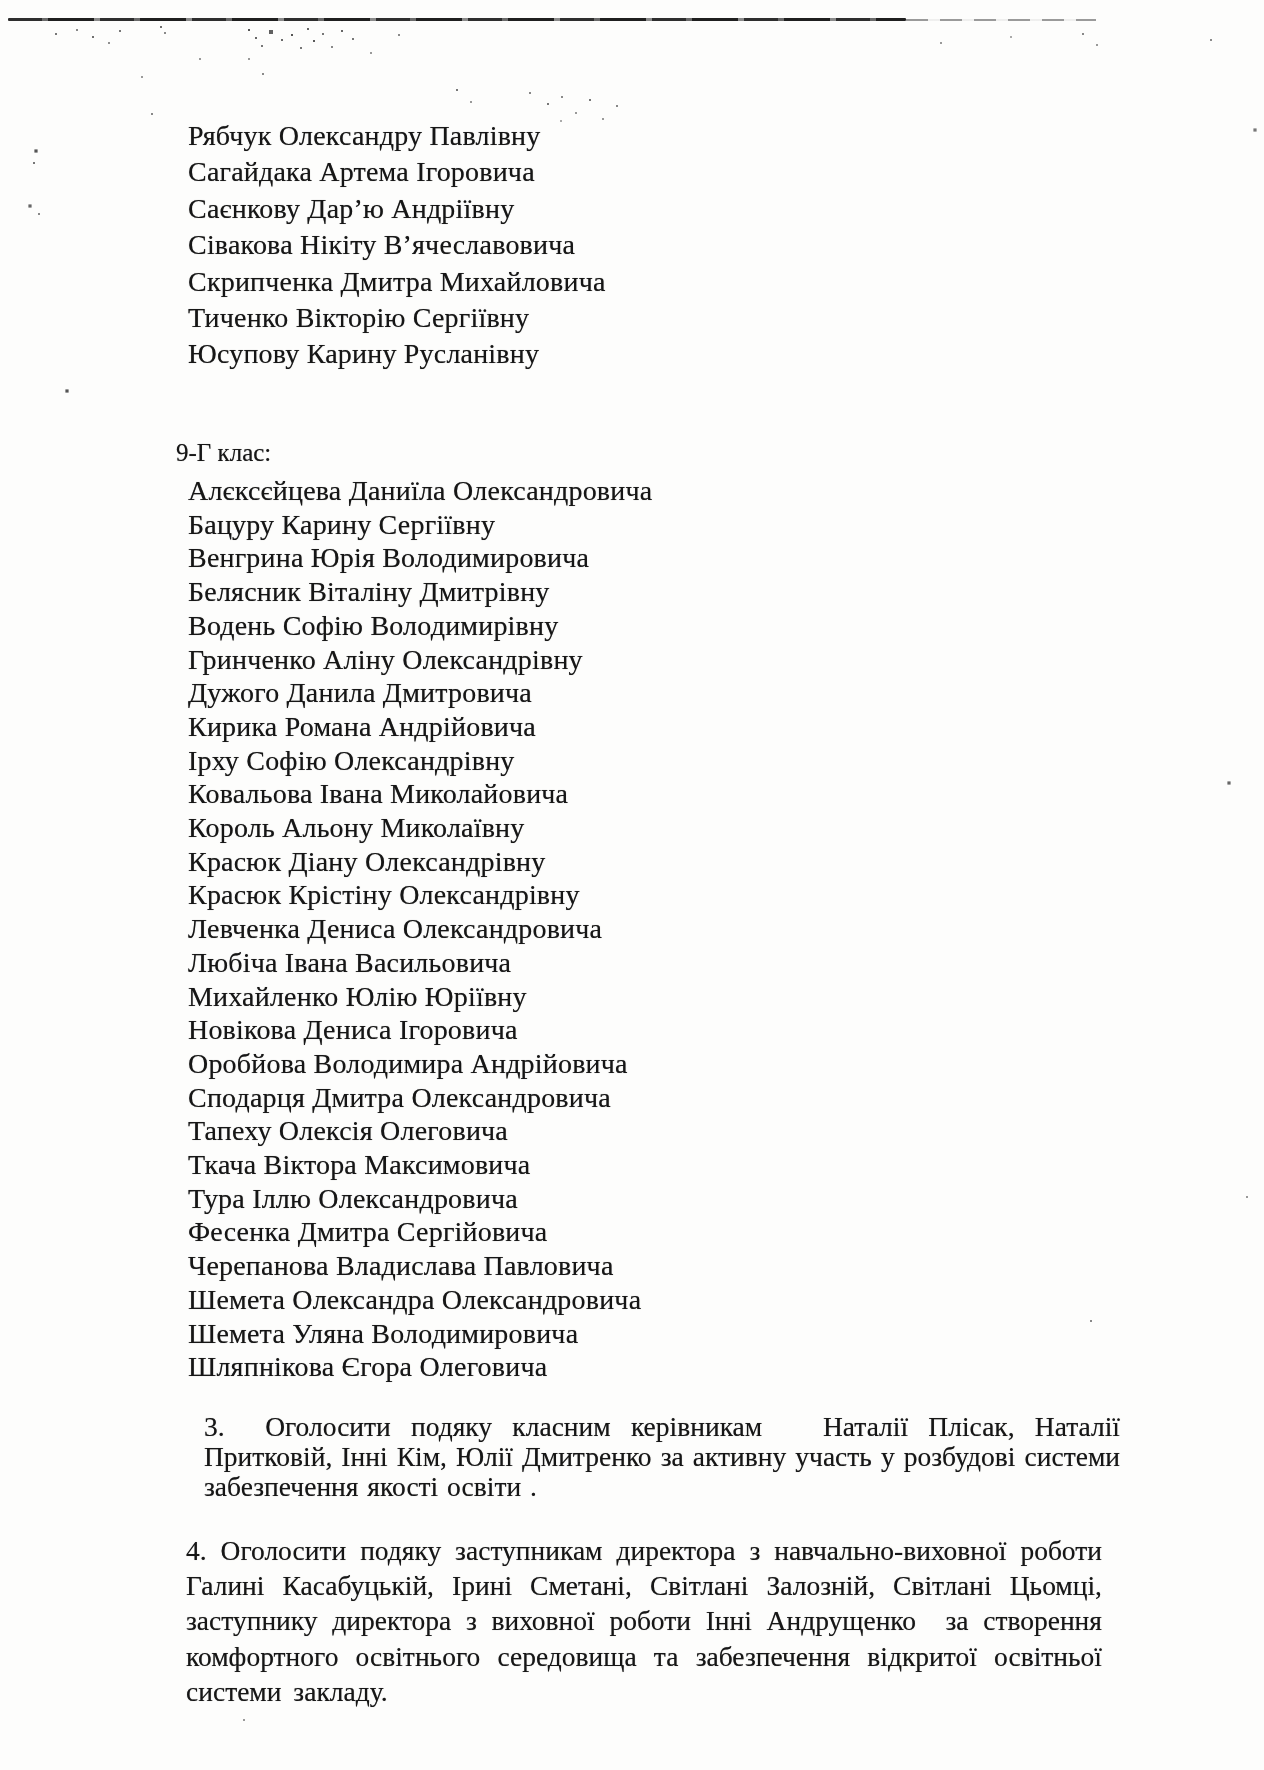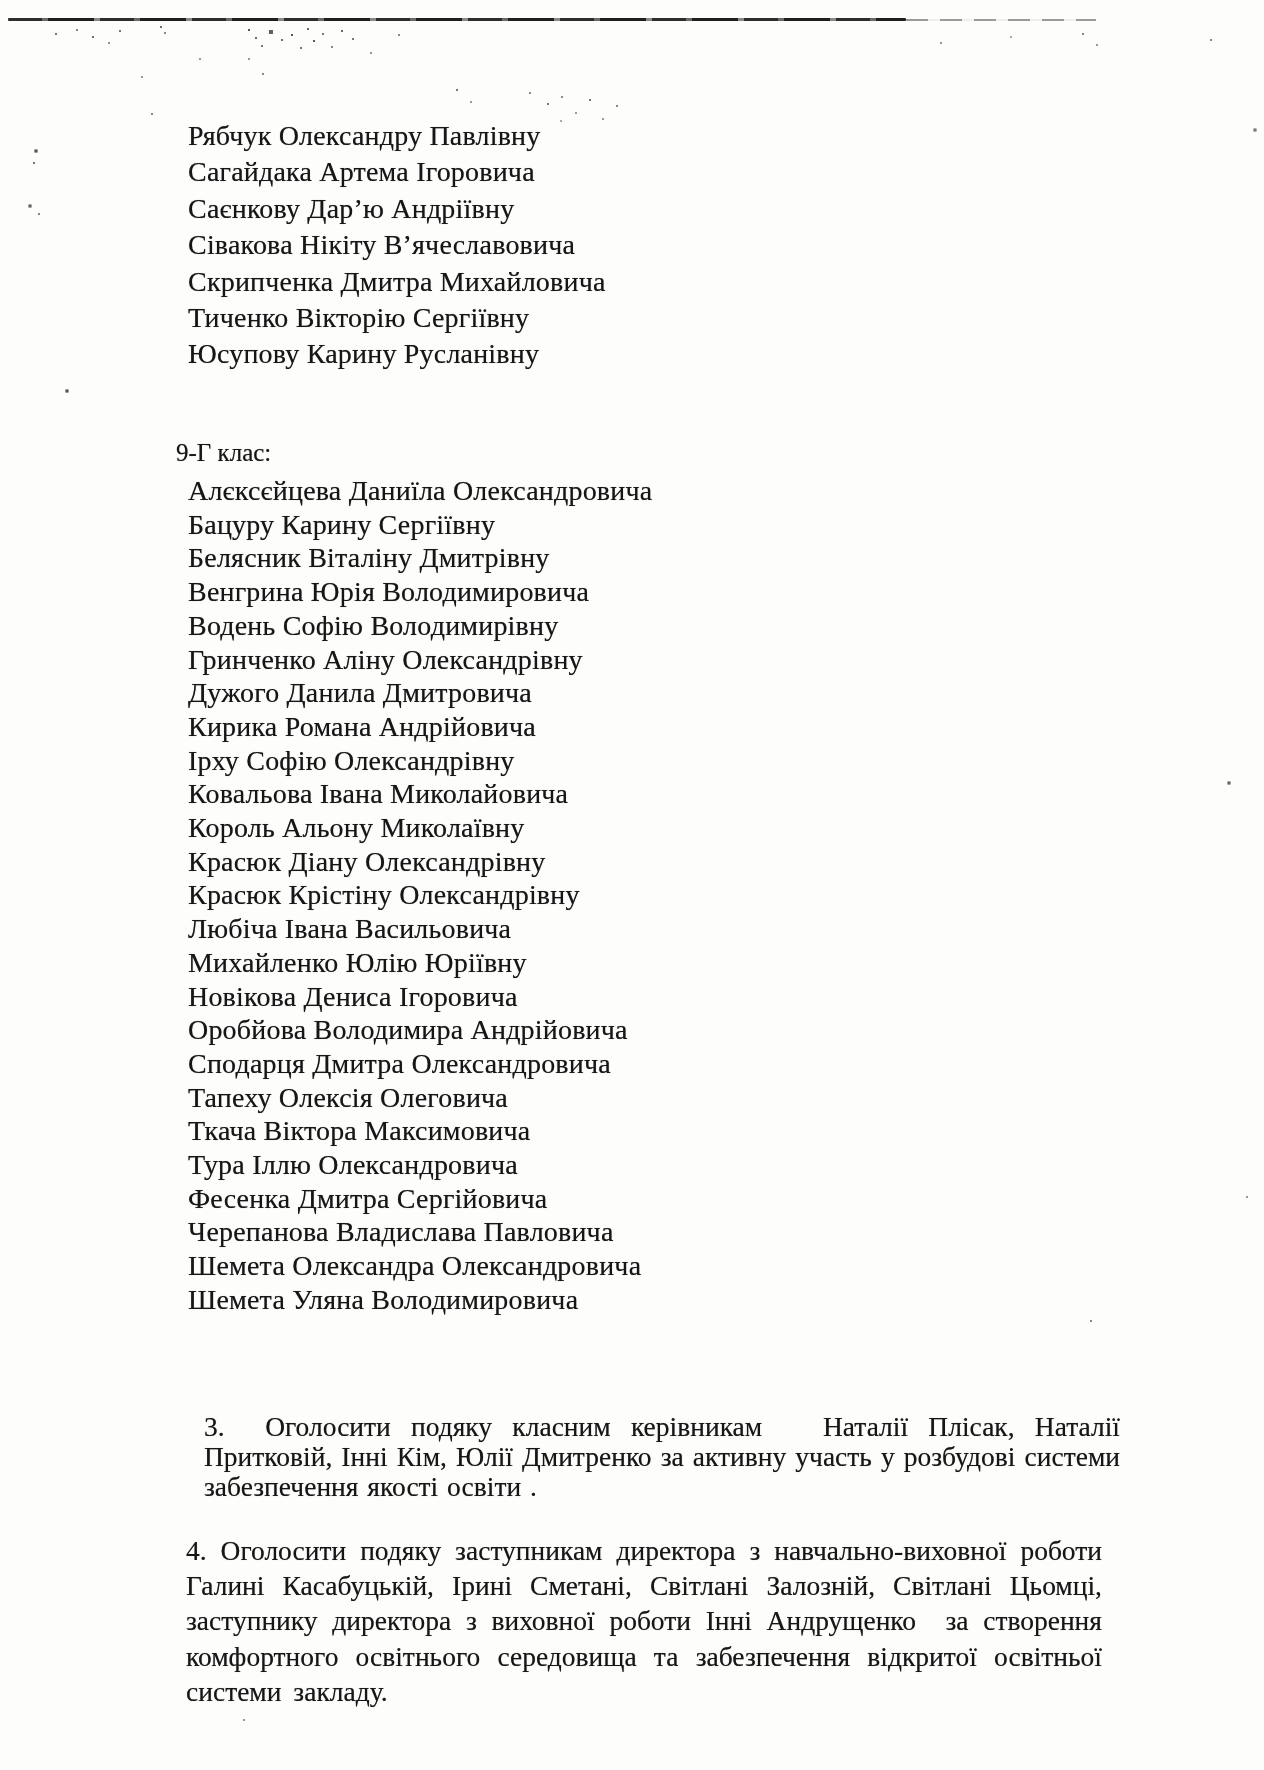--- a/index.html
+++ b/index.html
@@ -110,41 +110,43 @@
     <div>Скрипченка Дмитра Михайловича</div>
     <div>Тиченко Вікторію Сергіївну</div>
     <div>Юсупову Карину Русланівну</div>
   </div>
 
   <div class="heading">9-Г клас:</div>
 
   <div class="list list-b">
     <div>Алєксєйцева Даниїла Олександровича</div>
     <div>Бацуру Карину Сергіївну</div>
+    <div>Венгрина Юрія Володимировича</div>
     <div>Белясник Віталіну Дмитрівну</div>
-    <div>Венгрина Юрія Володимировича</div>
     <div>Водень Софію Володимирівну</div>
     <div>Гринченко Аліну Олександрівну</div>
     <div>Дужого Данила Дмитровича</div>
     <div>Кирика Романа Андрійовича</div>
     <div>Ірху Софію Олександрівну</div>
     <div>Ковальова Івана Миколайовича</div>
     <div>Король Альону Миколаївну</div>
     <div>Красюк Діану Олександрівну</div>
     <div>Красюк Крістіну Олександрівну</div>
+    <div>Левченка Дениса Олександровича</div>
     <div>Любіча Івана Васильовича</div>
     <div>Михайленко Юлію Юріївну</div>
     <div>Новікова Дениса Ігоровича</div>
     <div>Оробйова Володимира Андрійовича</div>
     <div>Сподарця Дмитра Олександровича</div>
     <div>Тапеху Олексія Олеговича</div>
     <div>Ткача Віктора Максимовича</div>
     <div>Тура Іллю Олександровича</div>
     <div>Фесенка Дмитра Сергійовича</div>
     <div>Черепанова Владислава Павловича</div>
     <div>Шемета Олександра Олександровича</div>
     <div>Шемета Уляна Володимировича</div>
+    <div>Шляпнікова Єгора Олеговича</div>
   </div>
 
   <p class="para para-3">3.&nbsp; Оголосити подяку класним керівникам&nbsp;&nbsp; Наталії Плісак, Наталії Притковій, Інні Кім, Юлії Дмитренко за активну участь у розбудові системи забезпечення якості освіти&nbsp;.</p>
   <p class="para para-4">4. Оголосити подяку заступникам директора з навчально-виховної роботи Галині Касабуцькій, Ірині Сметані, Світлані Залозній, Світлані Цьомці, заступнику директора з виховної роботи Інні Андрущенко&nbsp; за створення комфортного освітнього середовища та забезпечення відкритої освітньої системи закладу.</p>
 
 </div>
 
 </body></html>

